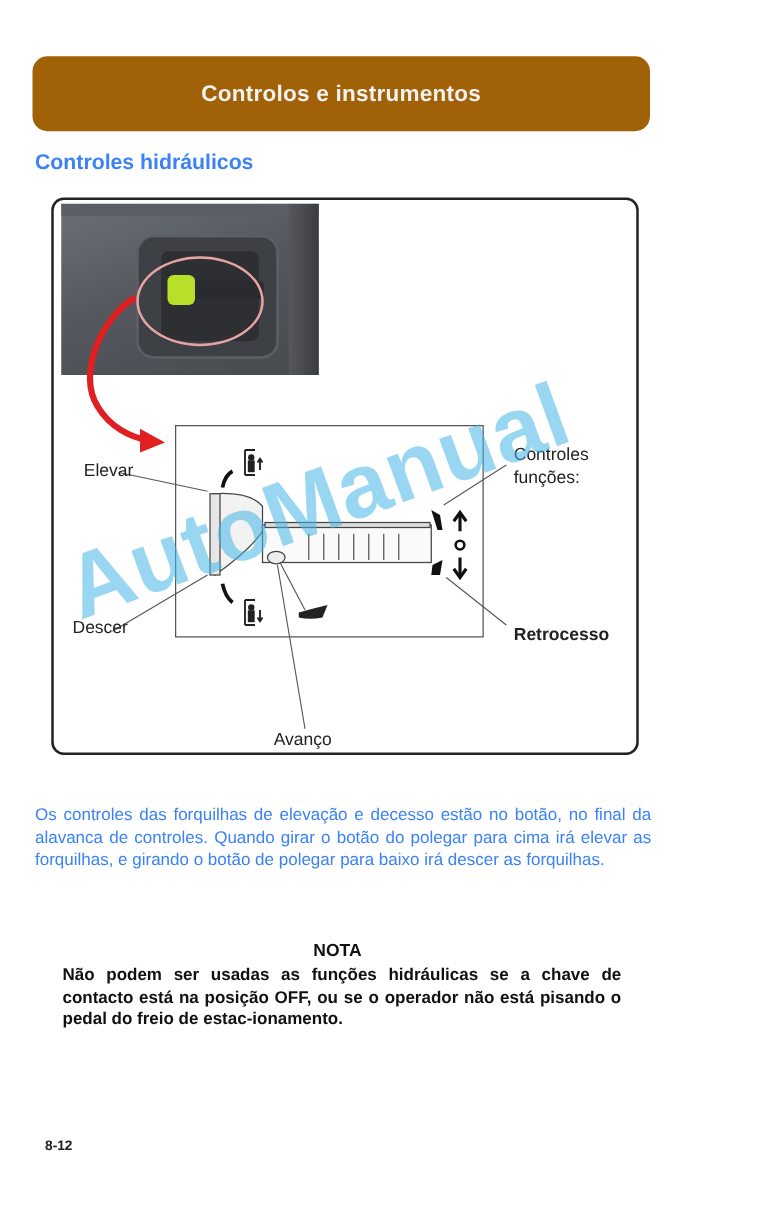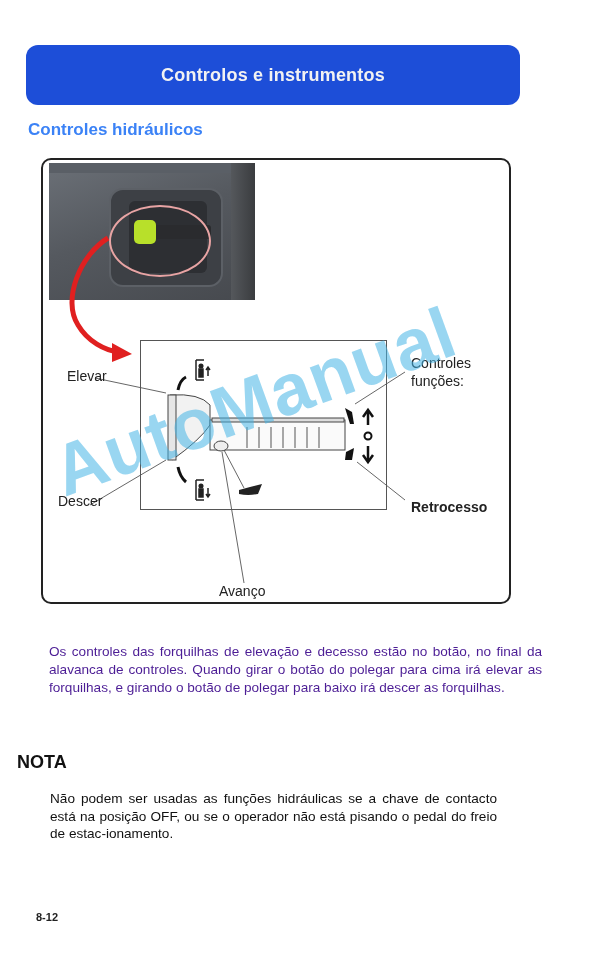--- a/index.html
+++ b/index.html
@@ -2,21 +2,21 @@
 <html><head>
   <meta charset="utf-8">
   <style>
     html, body { margin: 0; padding: 0; background: #ffffff; }
     body {
       width: 612px; height: 964px; position: relative; overflow: hidden;
       font-family: "Liberation Sans", sans-serif; color: #111;
     }
     .header-bar {
       position: absolute; left: 26px; top: 45px; width: 494px; height: 60px;
-      background: #1d4ed8; border-radius: 12px;
+      background: #a16207; border-radius: 12px;
       display: flex; align-items: center; justify-content: center;
     }
     .header-title { color: #f2f2f2; font-weight: bold; font-size: 18px; letter-spacing: 0.2px; }
     .section-title {
       position: absolute; left: 28px; top: 120px; font-weight: bold; font-size: 17px; color: #3b82f6;
     }
     .figure-frame {
       position: absolute; left: 41px; top: 158px; width: 470px; height: 446px;
       border: 2px solid #222; border-radius: 10px; box-sizing: border-box; background: #fff;
     }
@@ -52,29 +52,29 @@
     .photo .topstrip {
       position: absolute; left: 0; top: 0; width: 206px; height: 10px; background: #5a5f66;
     }
     .diagram-box {
       position: absolute; left: 140px; top: 340px; width: 247px; height: 170px;
       border: 1px solid #555; box-sizing: border-box; background: #fff;
     }
     .label { position: absolute; font-size: 14px; color: #222; }
     .body-text {
       position: absolute; left: 28px; top: 643px; width: 493px;
-      font-size: 13.6px; line-height: 18px; text-align: justify; color: #4c1d95; margin-left: 21px;
+      font-size: 13.6px; line-height: 18px; text-align: justify; color: #3b82f6;
     }
     .note-title {
-      position: absolute; left: 17px; top: 752px; width: 540px; 
-      font-weight: bold; font-size: 18px; color: #111;
+      position: absolute; left: 0; top: 752px; width: 540px; text-align: center;
+      font-weight: bold; font-size: 14px; color: #111;
     }
     .note-text {
       position: absolute; left: 50px; top: 771px; width: 447px;
-      font-weight: normal; font-size: 13.6px; line-height: 17.5px; text-align: justify; color: #111; margin-top: 19px;
+      font-weight: bold; font-size: 13.6px; line-height: 17.5px; text-align: justify; color: #111;
     }
     .page-number {
       position: absolute; left: 36px; top: 911px; font-weight: bold; font-size: 11px; color: #222;
     }
     .watermark {
       position: absolute; left: 70px; top: 430px; font-size: 72px; font-weight: bold;
       color: rgba(70, 180, 230, 0.55); transform: rotate(-20deg); transform-origin: left bottom;
       letter-spacing: 1px; pointer-events: none; white-space: nowrap;
     }
     svg { position: absolute; left: 0; top: 0; }

